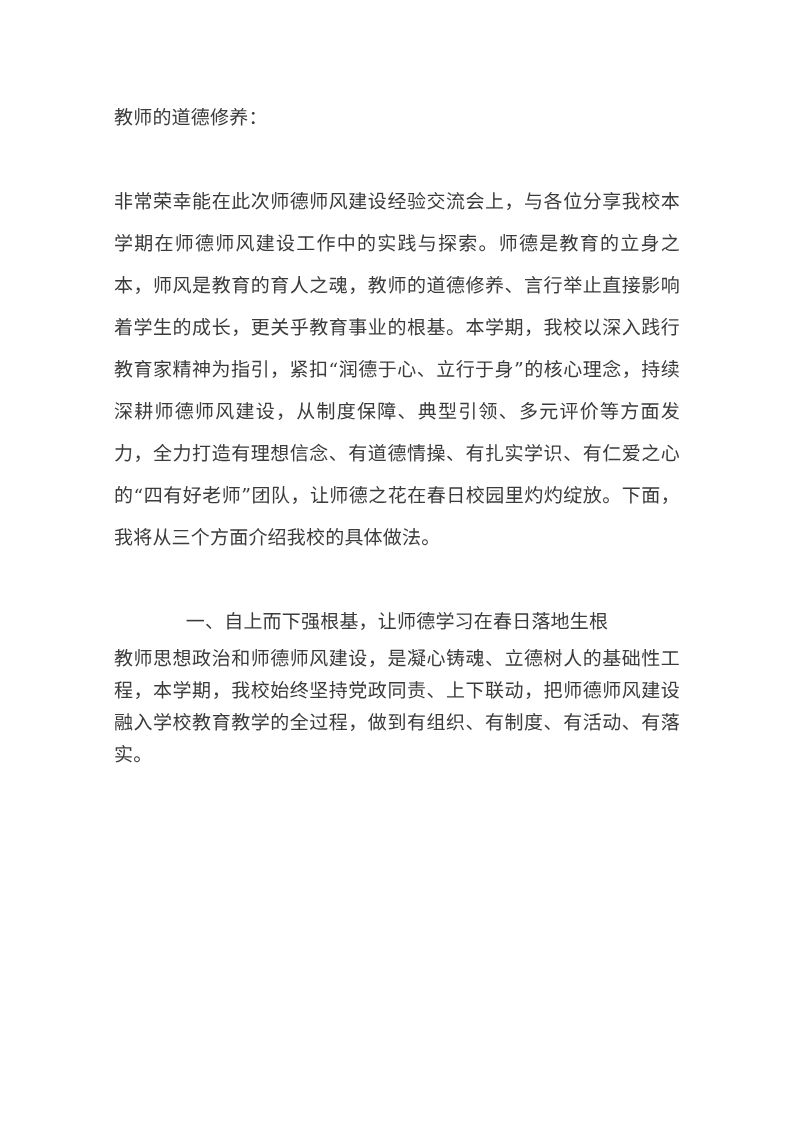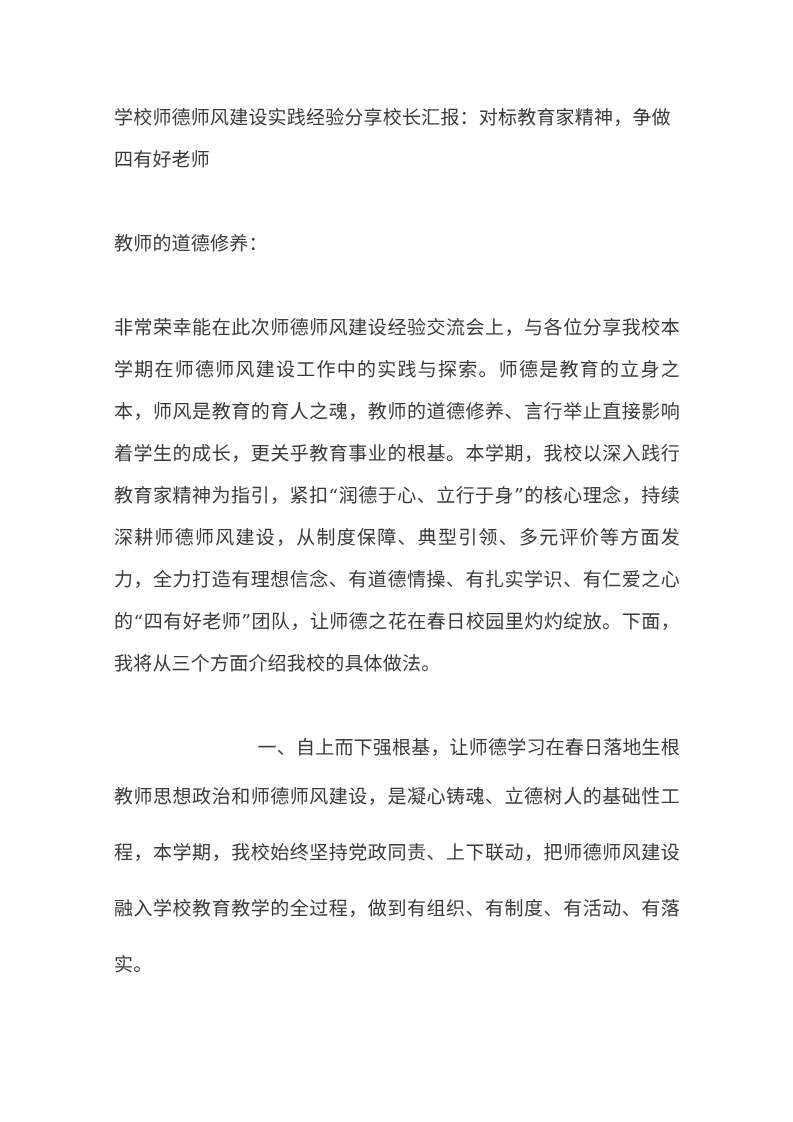--- a/index.html
+++ b/index.html
@@ -46,38 +46,37 @@
   .block + .block {
     margin-top: 42px;
   }
 
   
   .block.tight-below {
     margin-bottom: 0;
   }
   .block.tight-above {
     margin-top: 0;
-    line-height: 56px;
+    line-height: 32px;
   }
 
   .section-heading {
-    text-align: right;
+    text-align: center;
   }
 
   .title {
     text-align: left;
   }
 </style>
 </head>
 <body>
 
 <div class="page">
   <div class="doc-body">
 
-    <p class="block title">学校师德师风建设实践经验分享校长汇报：对标教育家精神，争做四有好老师</p>
 
     <p class="block">教师的道德修养：</p>
 
 
     <p class="block">非常荣幸能在此次师德师风建设经验交流会上，与各位分享我校本学期在师德师风建设工作中的实践与探索。师德是教育的立身之本，师风是教育的育人之魂，教师的道德修养、言行举止直接影响着学生的成长，更关乎教育事业的根基。本学期，我校以深入践行教育家精神为指引，紧扣“润德于心、立行于身”的核心理念，持续深耕师德师风建设，从制度保障、典型引领、多元评价等方面发力，全力打造有理想信念、有道德情操、有扎实学识、有仁爱之心的“四有好老师”团队，让师德之花在春日校园里灼灼绽放。下面，我将从三个方面介绍我校的具体做法。</p>
 
     <p class="block section-heading tight-below">一、自上而下强根基，让师德学习在春日落地生根</p>
 
     <p class="block tight-above">教师思想政治和师德师风建设，是凝心铸魂、立德树人的基础性工程，本学期，我校始终坚持党政同责、上下联动，把师德师风建设融入学校教育教学的全过程，做到有组织、有制度、有活动、有落实。</p>
 

